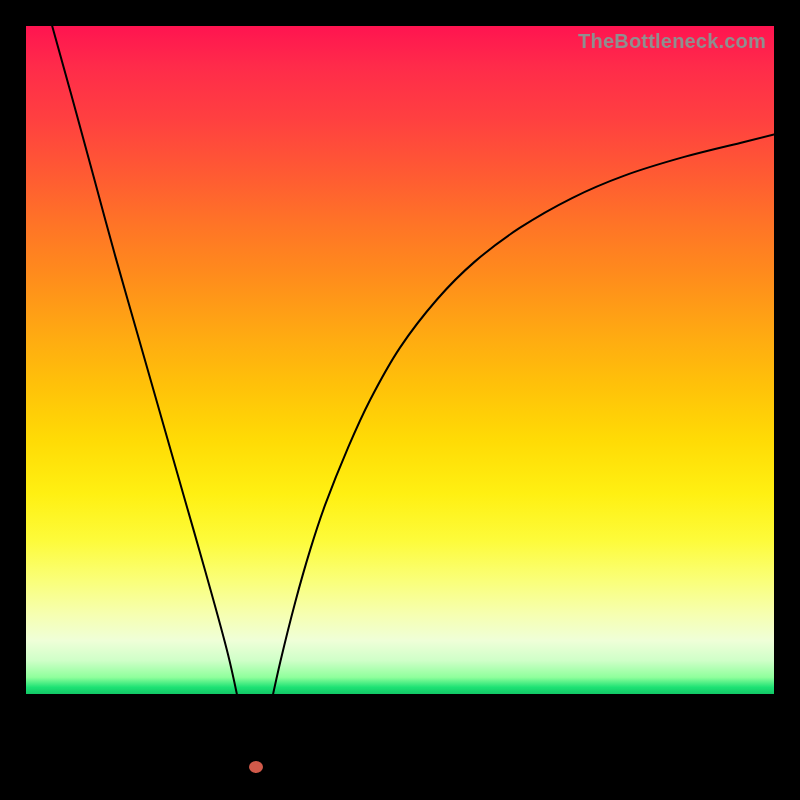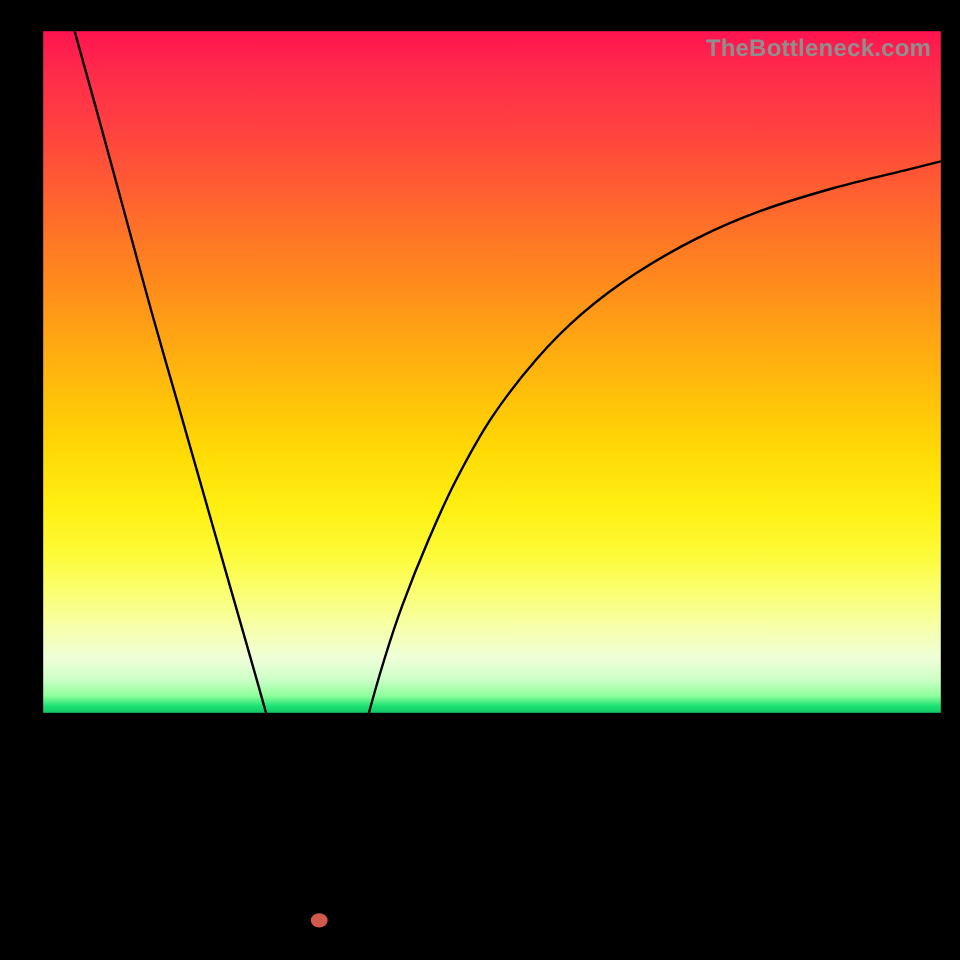--- a/index.html
+++ b/index.html
@@ -5,24 +5,24 @@
   * { margin: 0; padding: 0; box-sizing: border-box; }
   html, body { width: 800px; height: 800px; overflow: hidden; background: #000; }
   .frame {
     position: relative;
     width: 800px;
     height: 800px;
     background: #000;
   }
   .plot-area {
     position: absolute;
-    left: 36px;
+    left: 26px;
     top: 26px;
     width: 748px;
-    height: 568px;
+    height: 668px;
     background: linear-gradient(to bottom,
       #ff1450 0%,
       #ff2b4a 6%,
       #ff4040 14%,
       #ff5a33 22%,
       #ff7526 30%,
       #ff8e1b 38%,
       #ffa912 46%,
       #ffc209 54%,
       #ffdb05 62%,

